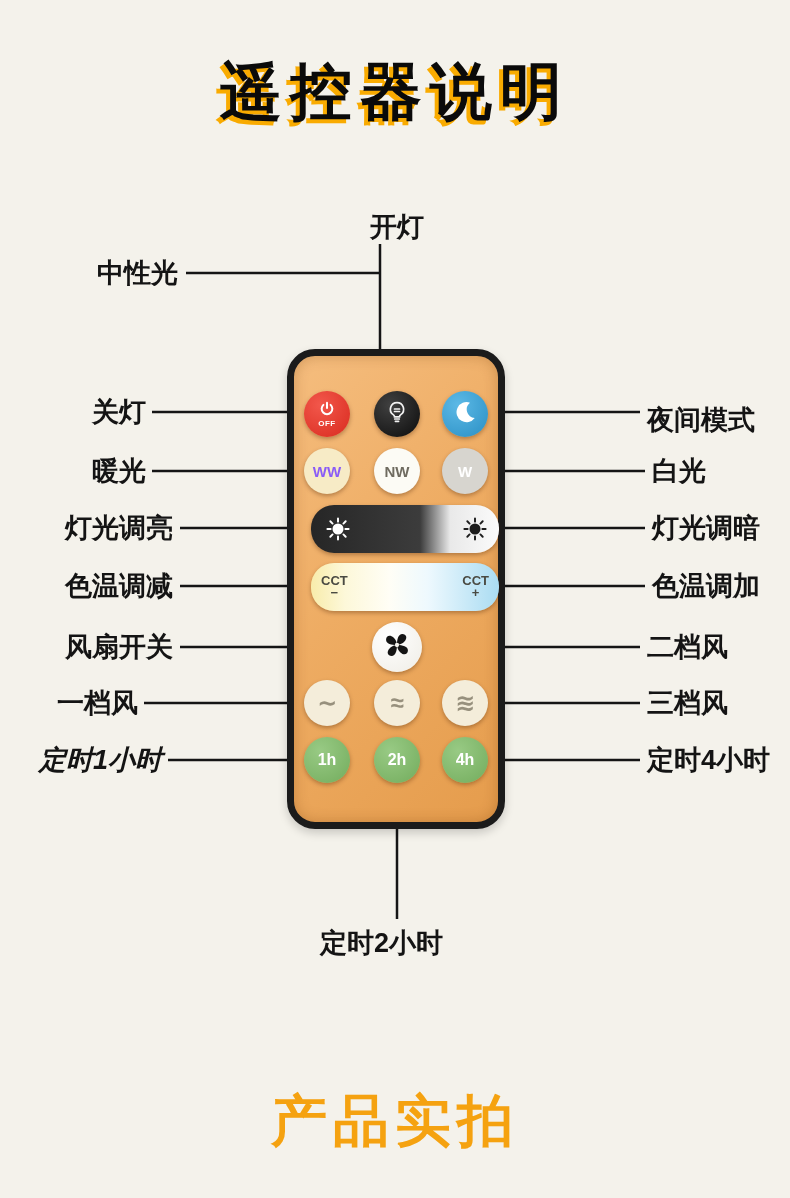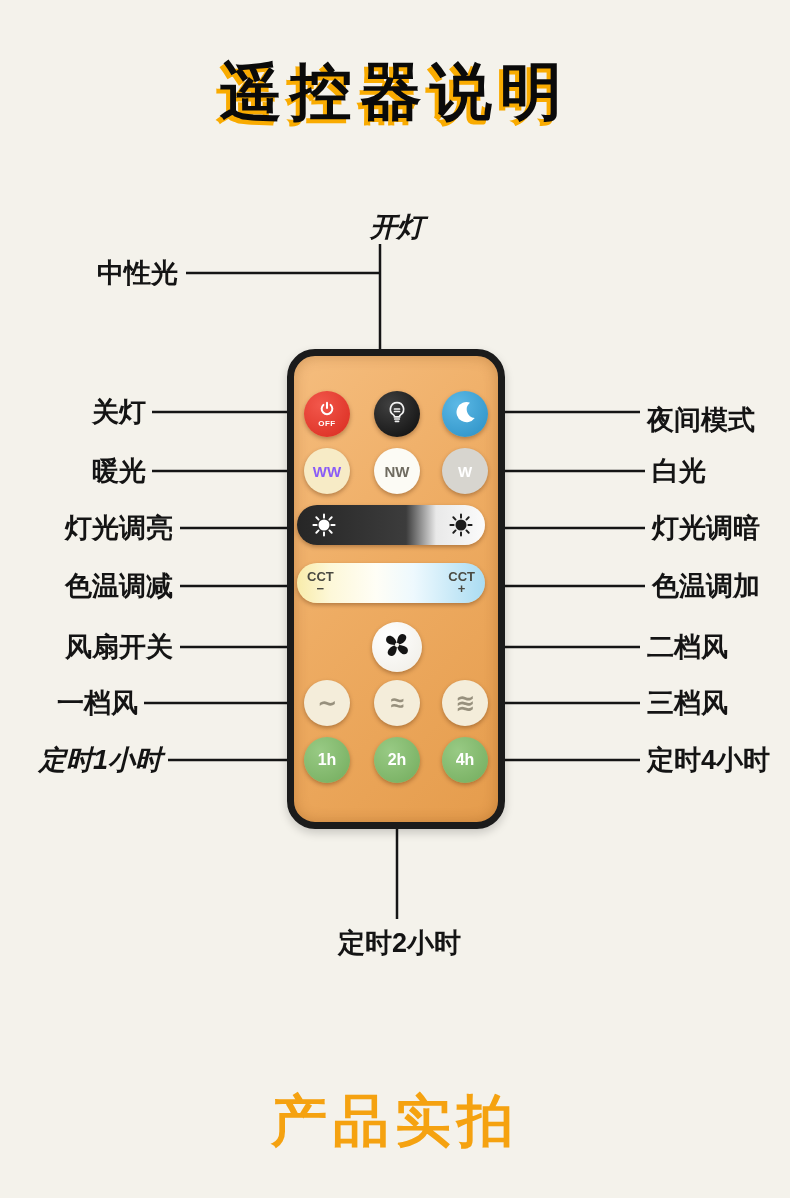--- a/index.html
+++ b/index.html
@@ -36,21 +36,21 @@
     box-shadow:0 2px 4px rgba(70,30,0,.35);
   }
   .btn-off{background:radial-gradient(circle at 35% 30%,#f2574b,#d92b1f);}
   .btn-off .off-label{font-size:8px;font-weight:700;color:#fff;margin-top:-2px;letter-spacing:.5px;}
   .btn-on{background:radial-gradient(circle at 35% 30%,#404040,#0c0c0c);}
   .btn-night{background:radial-gradient(circle at 35% 30%,#5cb9e6,#2a8fc4);}
   .btn-ww{background:#f7ebc6;color:#8b5cf6;font-size:15px;font-weight:700;}
   .btn-nw{background:#fcfbf5;color:#6f6b60;font-size:15px;font-weight:700;}
   .btn-w{background:#d7d5cf;color:#ffffff;font-size:15px;font-weight:700;}
   .pill{
-    position:absolute;left:3px;width:188px;height:40px;border-radius:23px;
+    position:absolute;left:17px;width:188px;height:48px;border-radius:23px;
     box-shadow:0 2px 4px rgba(70,30,0,.35);
   }
   .pill-bright{
     top:149px;
     background:linear-gradient(90deg,#262626 0%,#3c3c3c 58%,#e9e9e9 74%,#fbfbfb 100%);
   }
   .pill-cct{
     top:207px;
     background:linear-gradient(90deg,#f8ecab 0%,#fdf8d9 18%,#fffef6 42%,#eef9fe 62%,#aadcf2 100%);
   }
@@ -87,37 +87,37 @@
       <line x1="492" y1="512" x2="645" y2="512"></line>
       <line x1="492" y1="570" x2="645" y2="570"></line>
       <line x1="413" y1="670" x2="502" y2="631"></line>
       <line x1="502" y1="631" x2="640" y2="631"></line>
       <line x1="489" y1="687" x2="640" y2="687"></line>
       <line x1="489" y1="744" x2="640" y2="744"></line>
       <line x1="397" y1="769" x2="397" y2="903"></line>
     </g>
   </svg>
 
-  <div class="callout" style="left:370px;top:194px;font-style:italic;">开灯</div>
+  <div class="callout" style="left:370px;top:194px;">开灯</div>
   <div class="callout" style="right:612px;top:240px;">中性光</div>
   <div class="callout" style="right:644px;top:379px;">关灯</div>
   <div class="callout" style="right:644px;top:438px;">暖光</div>
   <div class="callout" style="right:617px;top:495px;">灯光调亮</div>
   <div class="callout" style="right:617px;top:553px;">色温调减</div>
   <div class="callout" style="right:617px;top:614px;">风扇开关</div>
   <div class="callout" style="right:652px;top:670px;">一档风</div>
   <div class="callout" style="right:628px;top:727px;font-style:italic;">定时1小时</div>
   <div class="callout" style="left:647px;top:387px;">夜间模式</div>
   <div class="callout" style="left:652px;top:438px;">白光</div>
   <div class="callout" style="left:652px;top:495px;">灯光调暗</div>
   <div class="callout" style="left:652px;top:553px;">色温调加</div>
   <div class="callout" style="left:647px;top:614px;">二档风</div>
   <div class="callout" style="left:647px;top:670px;">三档风</div>
   <div class="callout" style="left:647px;top:727px;">定时4小时</div>
-  <div class="callout" style="left:338px;top:910px;">定时2小时</div>
+  <div class="callout" style="left:320px;top:910px;">定时2小时</div>
 
   <div class="remote">
 
     <div class="btn btn-off" style="left:10px;top:35px;">
       <span>
         <svg width="16" height="16" viewBox="0 0 24 24" fill="none" stroke="#fff" stroke-width="3" stroke-linecap="round">
           <path d="M12 2.5v8"></path>
             <path d="M6.6 5.8a8 8 0 1 0 10.8 0"></path>
         </svg>
       </span>

